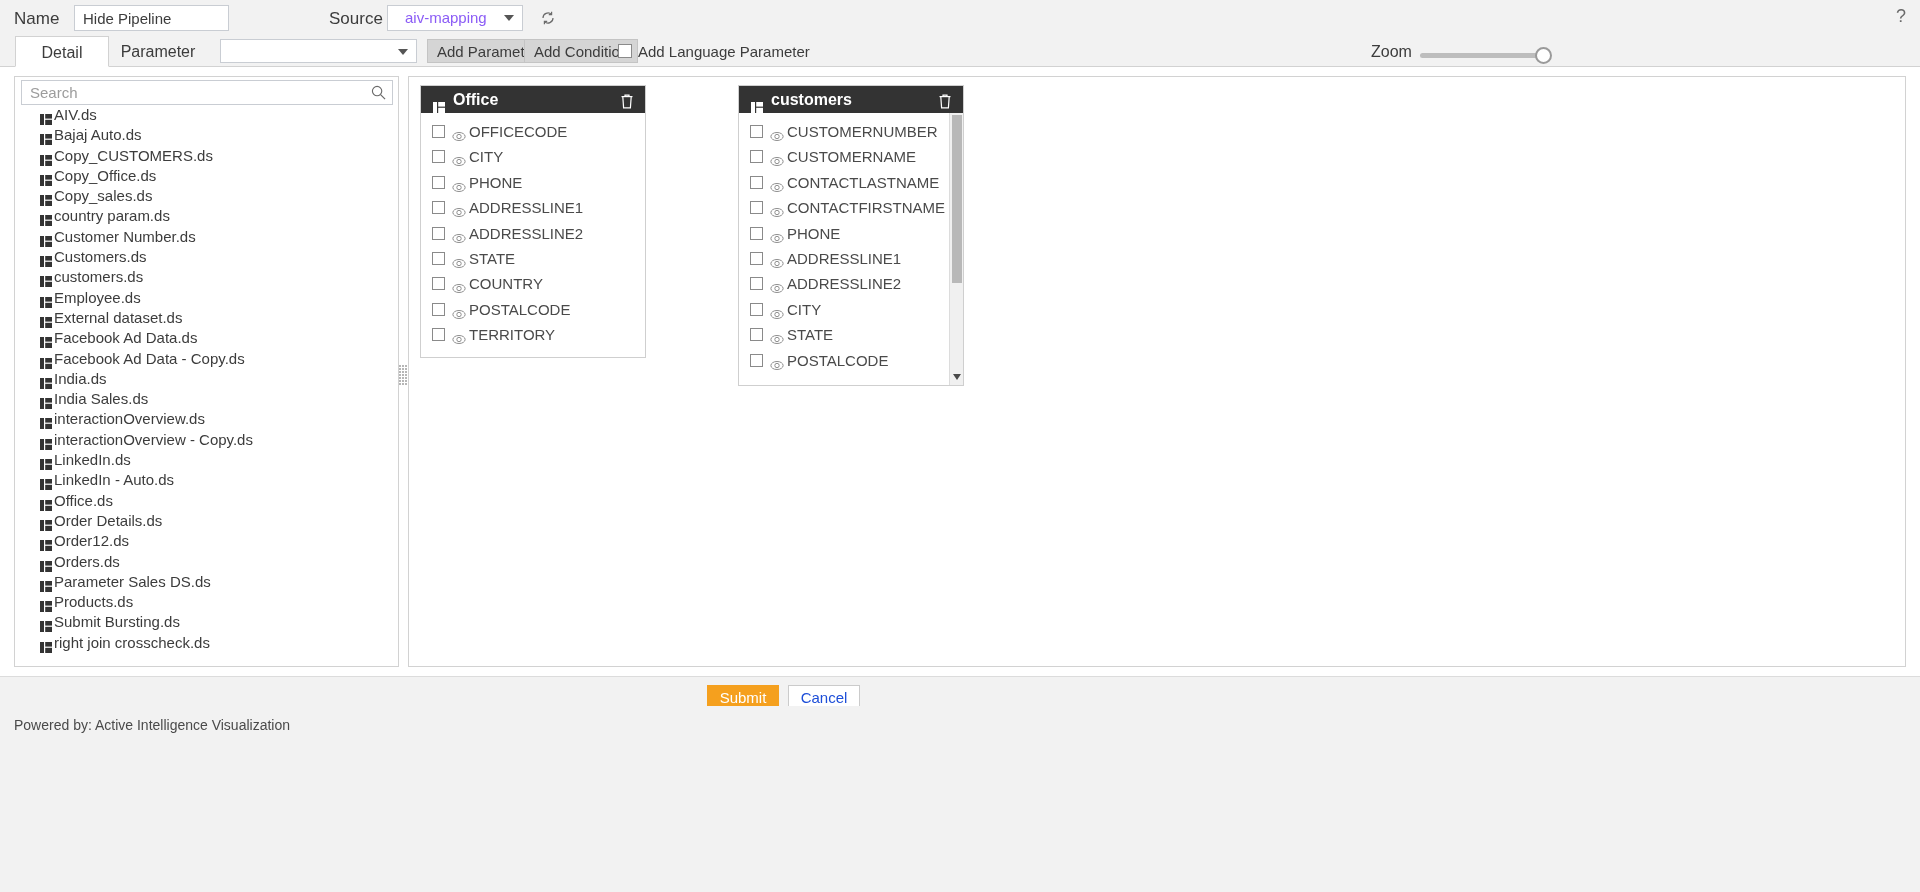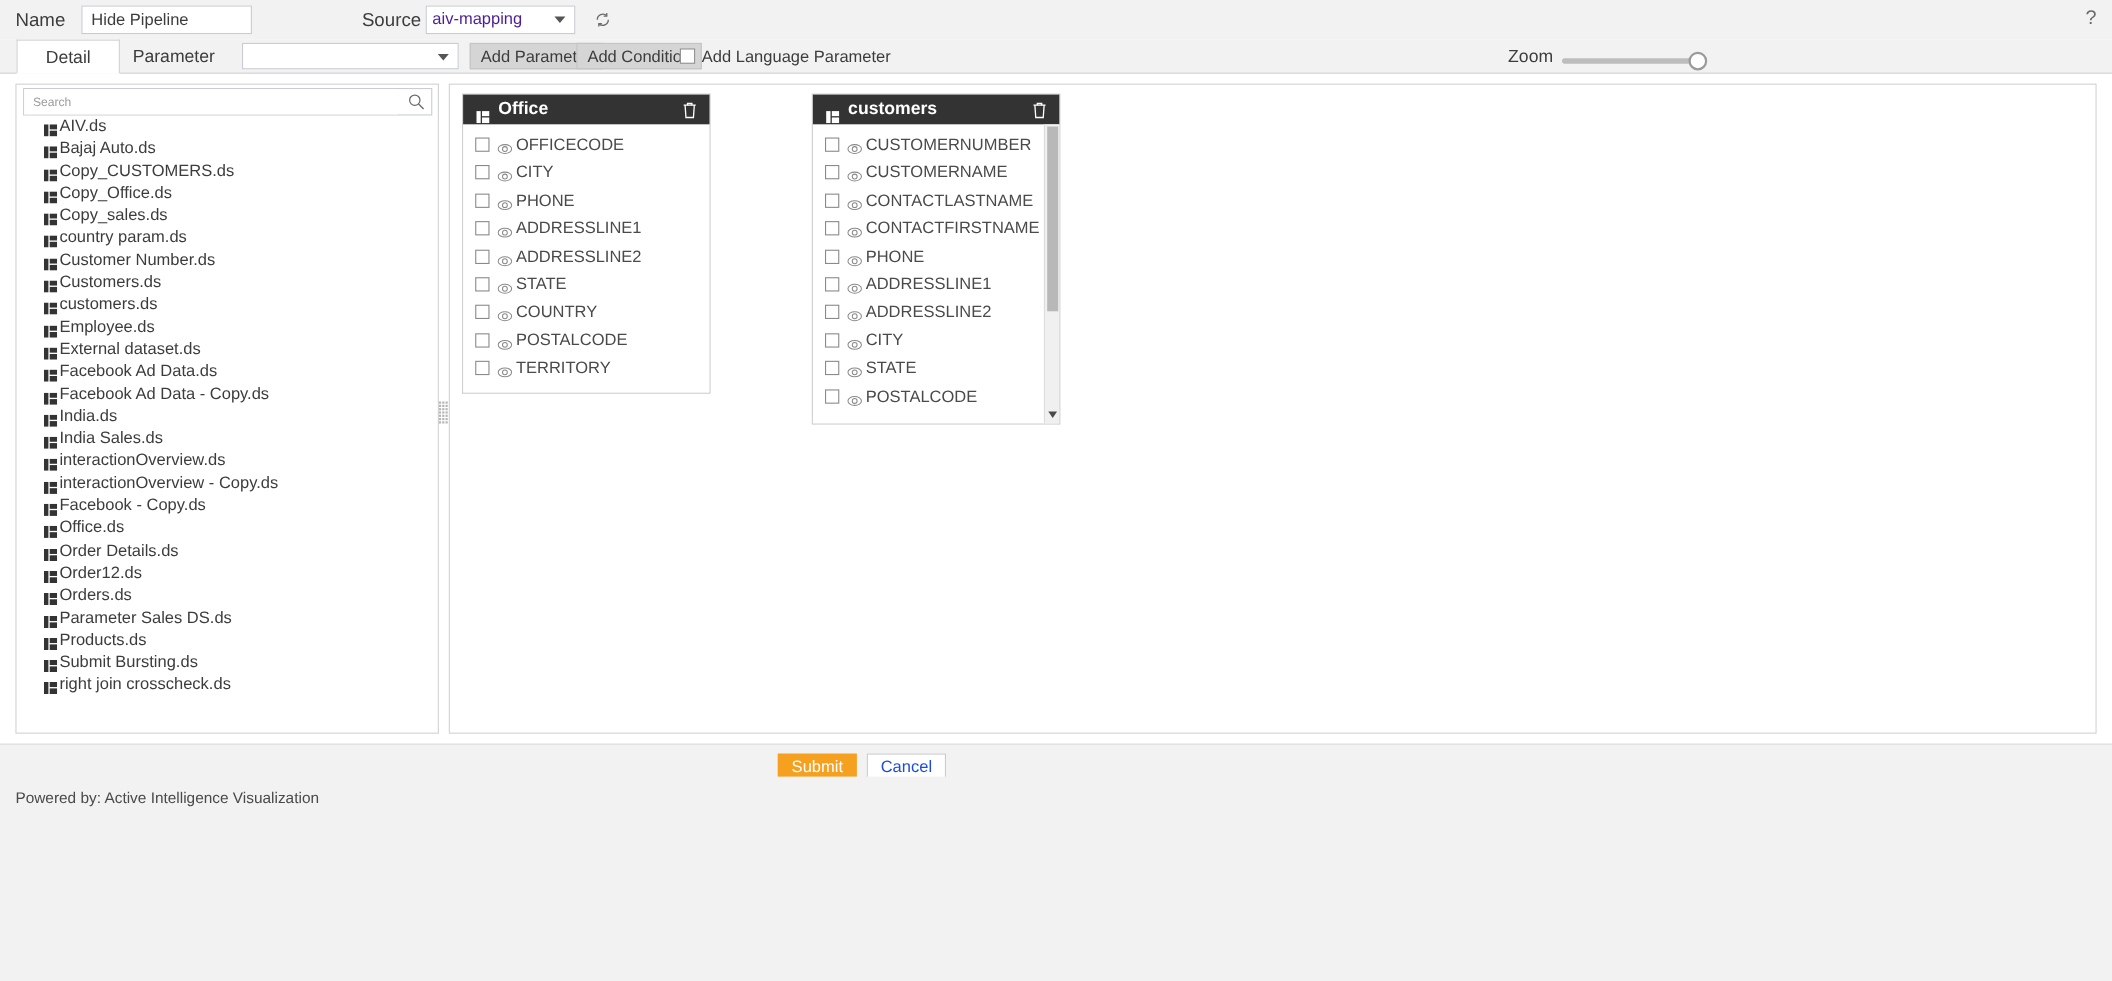--- a/index.html
+++ b/index.html
@@ -25,21 +25,21 @@
     font-family: "Liberation Sans", sans-serif; font-size: 15px;
     color: #3c3c3c; padding: 0 8px; outline: none;
   }
   .lbl-source {
     position: absolute; left: 329px; top: 9px;
     font-size: 17px; color: #3c3c3c;
   }
   #source-select {
     position: absolute; left: 387px; top: 5px; width: 136px; height: 26px;
     border: 1px solid #c9cdd3; background: #fff;
-    font-size: 15px; color: #4c1d95; line-height: 24px; padding-left: 5px;
+    font-size: 15px; color: #8b5cf6; line-height: 24px; padding-left: 17px;
     cursor: pointer;
   }
   #source-select .caret {
     position: absolute; right: 8px; top: 9px;
     width: 0; height: 0;
     border-left: 5px solid transparent; border-right: 5px solid transparent;
     border-top: 6px solid #555;
   }
   #refresh-icon {
     position: absolute; left: 540px; top: 10px;
@@ -106,21 +106,21 @@
     position: absolute; left: 14px; top: 76px; width: 385px; height: 591px;
     border: 1px solid #d2d2d2; background: #fff; overflow: hidden;
   }
   #search-wrap {
     position: absolute; left: 6px; top: 3px; width: 372px; height: 25px;
     border: 1px solid #c9cdd3; background: #fff;
   }
   #search-input {
     position: absolute; left: 0; top: 0; width: 340px; height: 23px;
     border: 0; outline: none; padding-left: 8px;
-    font-family: "Liberation Sans", sans-serif; font-size: 11px; color: #a21caf;
+    font-family: "Liberation Sans", sans-serif; font-size: 15px; color: #a21caf;
   }
   #search-input::placeholder { color: #9c9c9c; }
   #search-icon {
     position: absolute; right: 6px; top: 4px; width: 15px; height: 15px;
   }
   #ds-list {
     position: absolute; left: 0; top: 28px; width: 385px; height: 562px;
     overflow: hidden;
   }
   .ds-item {
@@ -343,21 +343,26 @@
           </svg></span><span>interactionOverview.ds</span></div>
       <div class="ds-item"><span class="ds-icon"><svg viewBox="0 0 12 11" width="12" height="11">
             <rect x="0" y="0" width="4" height="11" fill="#333"></rect>
             <rect x="5.2" y="0" width="6.8" height="4.6" fill="#333"></rect>
             <rect x="5.2" y="5.8" width="6.8" height="5.2" fill="#333"></rect>
           </svg></span><span>interactionOverview - Copy.ds</span></div>
       <div class="ds-item"><span class="ds-icon"><svg viewBox="0 0 12 11" width="12" height="11">
             <rect x="0" y="0" width="4" height="11" fill="#333"></rect>
             <rect x="5.2" y="0" width="6.8" height="4.6" fill="#333"></rect>
             <rect x="5.2" y="5.8" width="6.8" height="5.2" fill="#333"></rect>
-          </svg></span><span>Facebook - Copy.ds</span></div>
+          </svg></span><span>LinkedIn.ds</span></div>
+      <div class="ds-item"><span class="ds-icon"><svg viewBox="0 0 12 11" width="12" height="11">
+            <rect x="0" y="0" width="4" height="11" fill="#333"></rect>
+            <rect x="5.2" y="0" width="6.8" height="4.6" fill="#333"></rect>
+            <rect x="5.2" y="5.8" width="6.8" height="5.2" fill="#333"></rect>
+          </svg></span><span>LinkedIn - Auto.ds</span></div>
       <div class="ds-item"><span class="ds-icon"><svg viewBox="0 0 12 11" width="12" height="11">
             <rect x="0" y="0" width="4" height="11" fill="#333"></rect>
             <rect x="5.2" y="0" width="6.8" height="4.6" fill="#333"></rect>
             <rect x="5.2" y="5.8" width="6.8" height="5.2" fill="#333"></rect>
           </svg></span><span>Office.ds</span></div>
       <div class="ds-item"><span class="ds-icon"><svg viewBox="0 0 12 11" width="12" height="11">
             <rect x="0" y="0" width="4" height="11" fill="#333"></rect>
             <rect x="5.2" y="0" width="6.8" height="4.6" fill="#333"></rect>
             <rect x="5.2" y="5.8" width="6.8" height="5.2" fill="#333"></rect>
           </svg></span><span>Order Details.ds</span></div>

